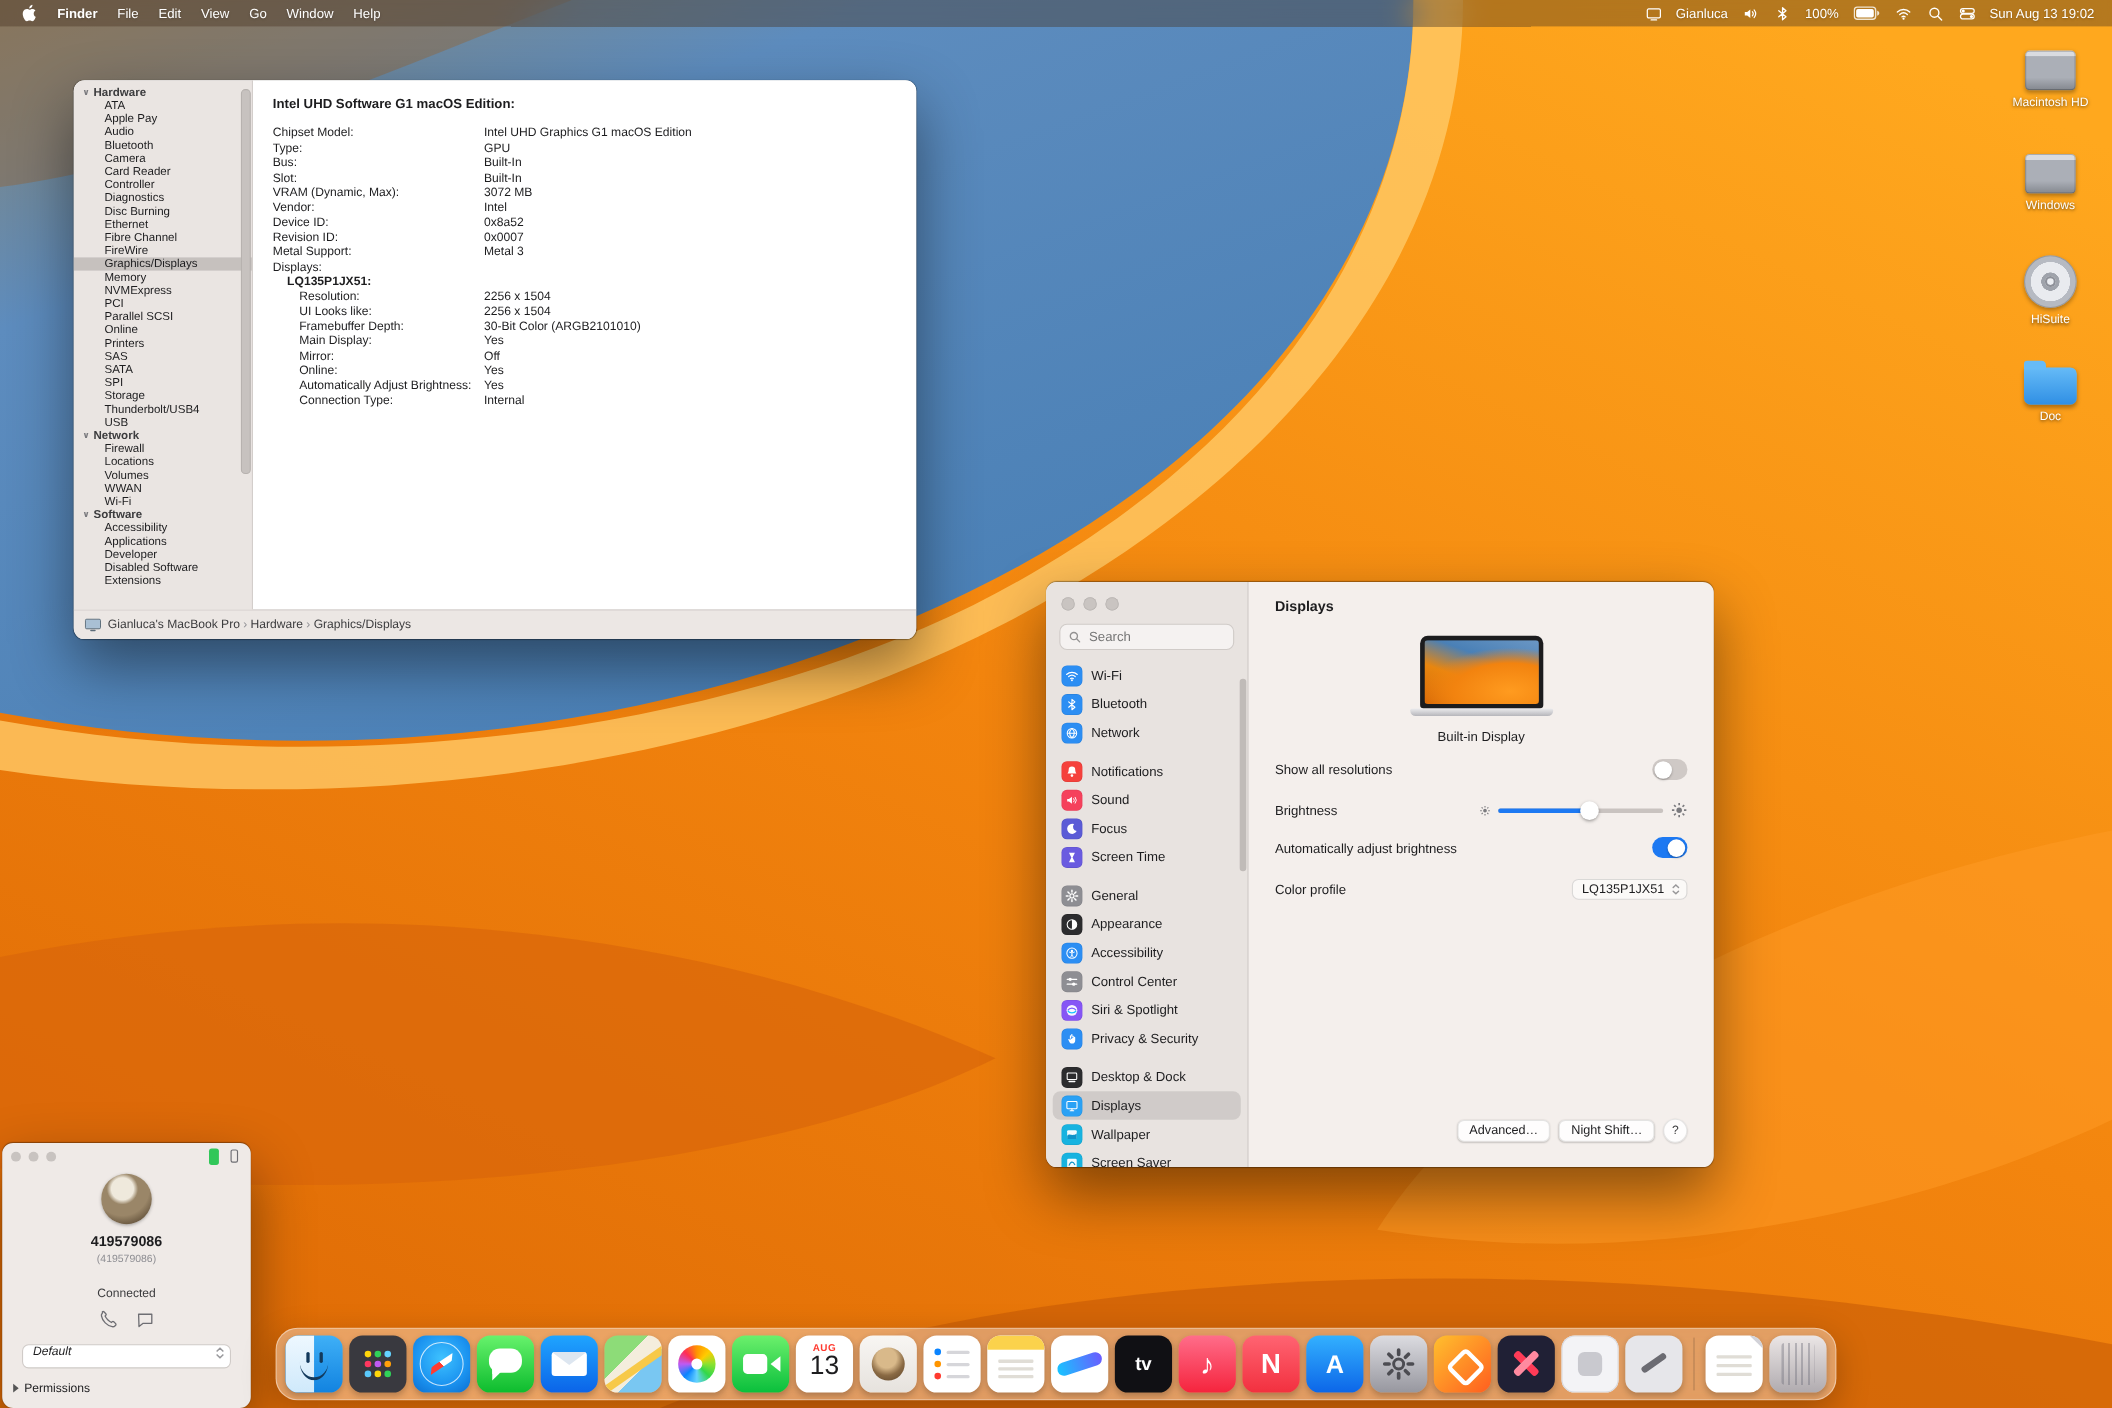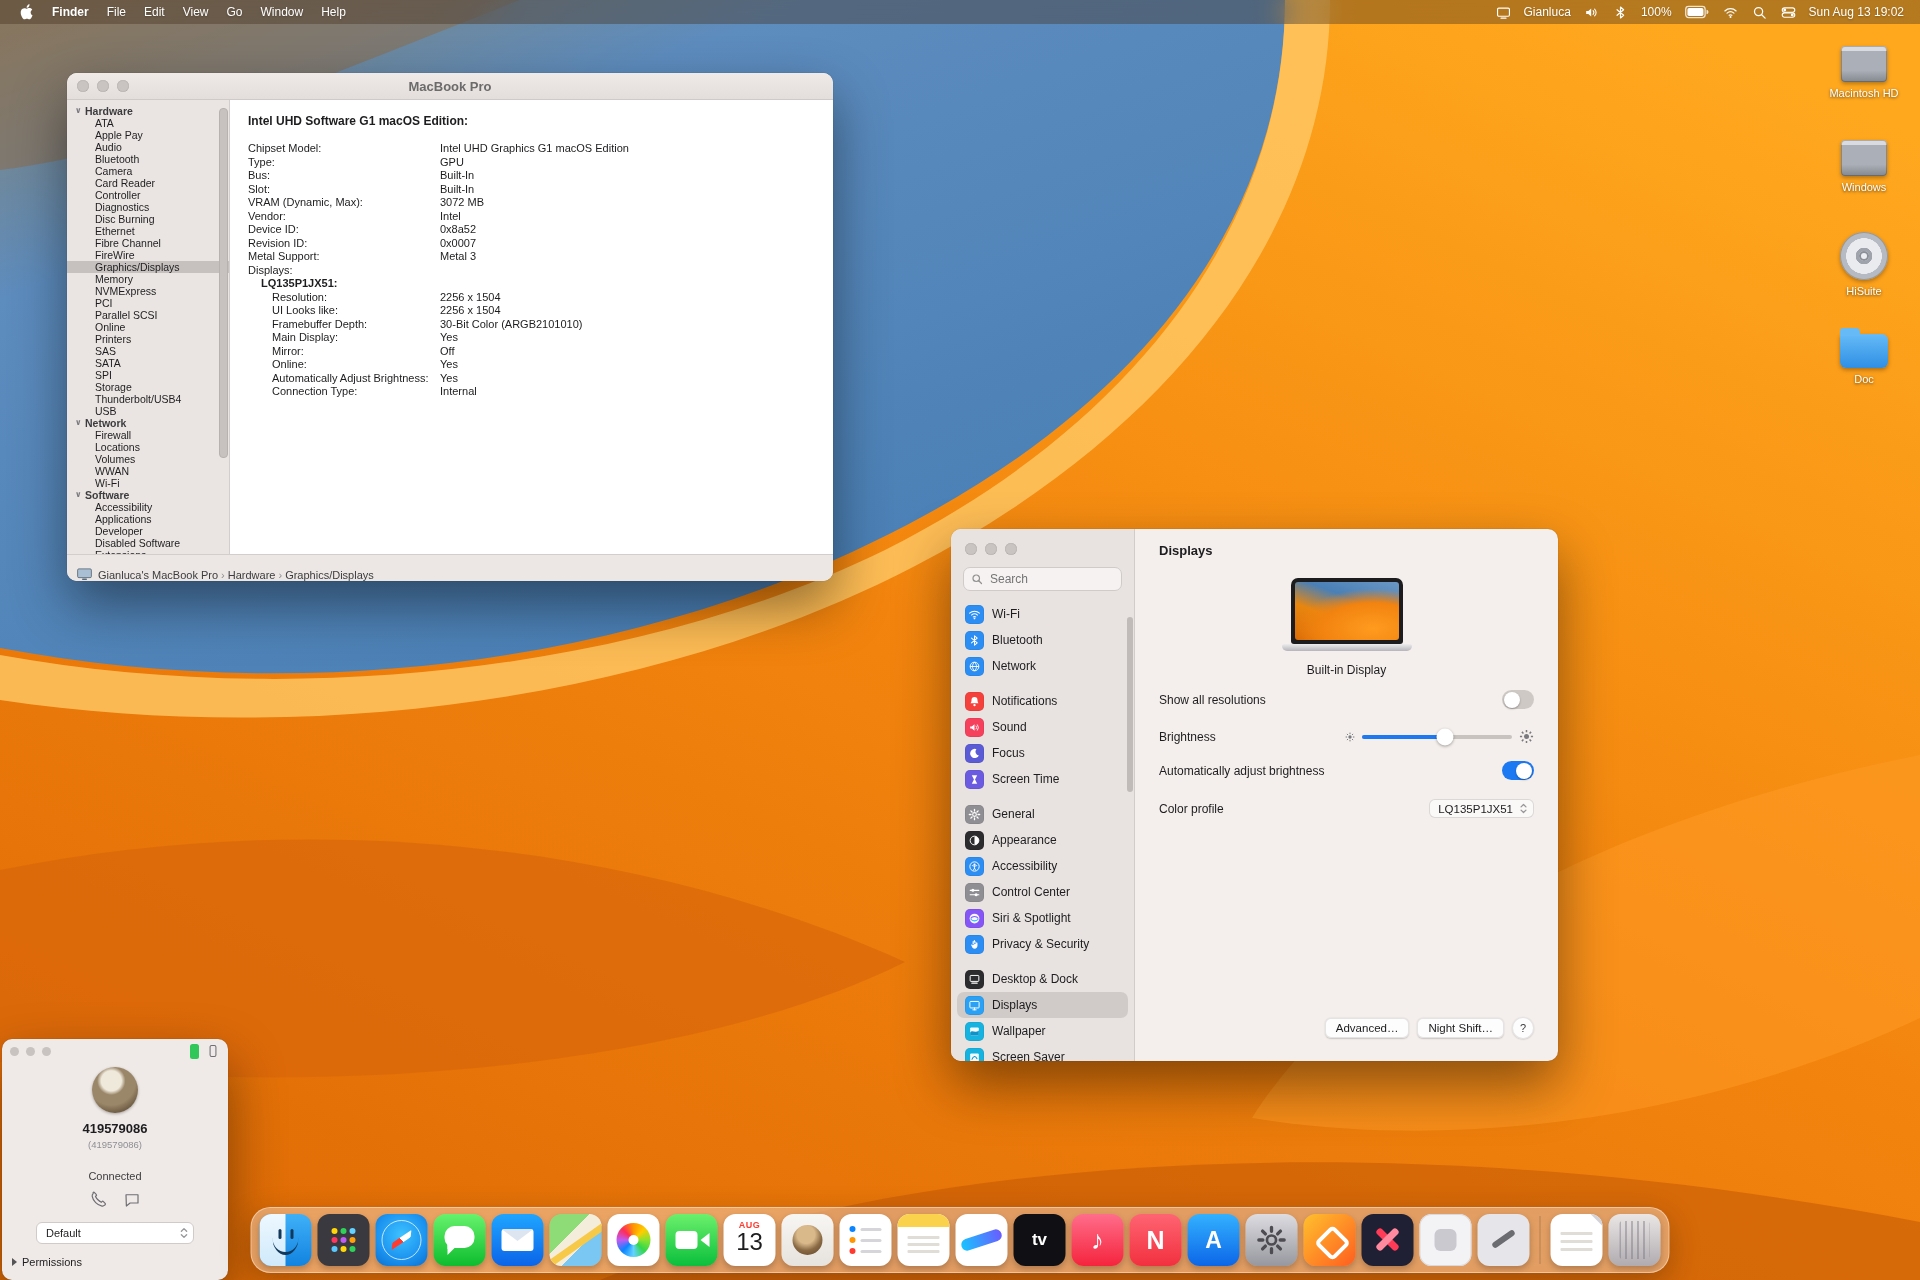--- a/index.html
+++ b/index.html
@@ -38,21 +38,21 @@
   .si-sec .chev{font-size:8px;color:#7a7a7e;width:10px;display:inline-block;}
   .si-item{font-size:10.5px;color:#1d1d1f;height:12px;line-height:12px;padding-left:28px;white-space:nowrap;}
   .si-item.sel{background:#c6c1be;}
   .si-scroll{position:absolute;right:1px;top:8px;width:7px;height:348px;background:#c7c2bf;border:1px solid #b7b2af;border-radius:4px;}
   .si-main{flex:1;padding:14px 0 0 18px;overflow:hidden;background:#fff;}
   .si-heading{font-size:12px;font-weight:700;color:#1d1d1f;margin-bottom:14px;}
   .si-row{display:flex;font-size:11px;line-height:13.5px;color:#1d1d1f;}
   .si-label{width:192px;flex:none;box-sizing:border-box;white-space:nowrap;}
   .si-row.ind1 .si-label{padding-left:13px;font-weight:700;}
   .si-row.ind2 .si-label{padding-left:24px;}
-  .si-footer{flex:none;height:26px;background:#ece7e4;border-top:1px solid #d3cecb;display:flex;align-items:flex-end;
+  .si-footer{flex:none;height:26px;background:#ece7e4;border-top:1px solid #d3cecb;display:flex;align-items:center;
     padding:0 10px;gap:6px;font-size:11px;color:#3c3c3e;}
   .si-footer .f-ic svg{width:15px;height:13px;display:block;}
   .crumb-sep{color:#8e8e93;padding:0 3px;}
 
   
   .settings{left:951px;top:529px;width:607px;height:532px;background:#f4efec;display:flex;overflow:hidden;z-index:25;}
   .st-side{width:184px;flex:none;background:#e8e3e0;border-right:1px solid #d1ccc9;position:relative;padding-top:12px;box-sizing:border-box;overflow:hidden;}
   .st-lights{display:flex;gap:8px;padding:2px 0 12px 14px;}
   .st-search{margin:0 12px;height:24px;background:rgba(255,255,255,.55);border:1px solid #d0cbc8;border-radius:7px;
     display:flex;align-items:center;gap:5px;padding:0 7px;box-sizing:border-box;}
@@ -110,22 +110,22 @@
   .ph-batt{width:9px;height:15px;border-radius:2.5px;background:#31c759;}
   .ph-tools svg{width:14px;height:14px;display:block;}
   .ph-avatar{width:46px;height:46px;border-radius:50%;margin-top:4px;flex:none;
     background:radial-gradient(circle at 42% 30%, #efe9dc 0 24%, #9a8668 34% 58%, #4d3d29 92%);
     box-shadow:0 1px 3px rgba(0,0,0,.3);}
   .ph-id{font-size:13px;font-weight:700;color:#1d1d1f;margin-top:8px;}
   .ph-sub{font-size:9.5px;color:#8e8e93;margin-top:3px;}
   .ph-status{font-size:11px;color:#3c3c3e;margin-top:20px;}
   .ph-acts{display:flex;gap:16px;margin-top:9px;}
   .ph-acts svg{width:18px;height:18px;display:block;}
-  .ph-select{margin-top:13px;width:158px;height:22px;background:#fff;border:1px solid #d0cbc8;border-radius:6px;
-    display:flex;align-items:center;justify-content:space-between;padding:0 4px 0 9px;box-sizing:border-box;font-size:11px;color:#1d1d1f;}
+  .ph-select{margin-top:13px;width:190px;height:22px;background:#fff;border:1px solid #d0cbc8;border-radius:6px;
+    display:flex;align-items:flex-start;justify-content:space-between;padding:0 4px 0 9px;box-sizing:border-box;font-size:11px;color:#1d1d1f;font-style:italic;}
   .ph-select svg{width:10px;height:14px;opacity:.6;display:block;}
   .ph-perm{align-self:flex-start;margin:12px 0 0 10px;font-size:11px;color:#1d1d1f;display:flex;align-items:center;gap:5px;}
   .ph-perm .tri{width:0;height:0;border-left:5px solid #555;border-top:4px solid transparent;border-bottom:4px solid transparent;}
 
   
   .dsk{position:absolute;left:1818px;width:92px;display:flex;flex-direction:column;align-items:center;z-index:5;}
   .dsk-label{margin-top:5px;font-size:11px;color:#fff;text-shadow:0 1px 3px rgba(0,0,0,.65);text-align:left;white-space:nowrap;}
   .drive{width:46px;height:36px;border-radius:4px;background:linear-gradient(180deg,#d9dbe0 0 14%,#abafb7 15% 68%,#83878e 100%);
     box-shadow:inset 0 0 0 1px rgba(0,0,0,.22),0 2px 4px rgba(0,0,0,.3);}
   .disc{width:48px;height:48px;border-radius:50%;position:relative;
@@ -302,28 +302,20 @@
           </g>
           <circle cx="6" cy="8" r="2.3" fill="#fff"></circle>
           <circle cx="18" cy="16" r="2.3" fill="#fff"></circle>
         </svg>
       </span>
       <span class="mb-text">Sun Aug 13 19:02</span>
     </div>
 </div>
 
 <div class="window sysinfo">
-  <div class="si-titlebar">
-    <div class="lights">
-      <span class="light"></span>
-      <span class="light"></span>
-      <span class="light"></span>
-    </div>
-    <div class="si-title">MacBook Pro</div>
-  </div>
   <div class="si-body">
     <div class="si-side">
       <div id="si-sidebar">
           <div class="si-sec">
             <span class="chev">∨</span>
             <span>Hardware</span>
           </div>
           <div class="si-item">ATA</div>
           <div class="si-item">Apple Pay</div>
           <div class="si-item">Audio</div>

